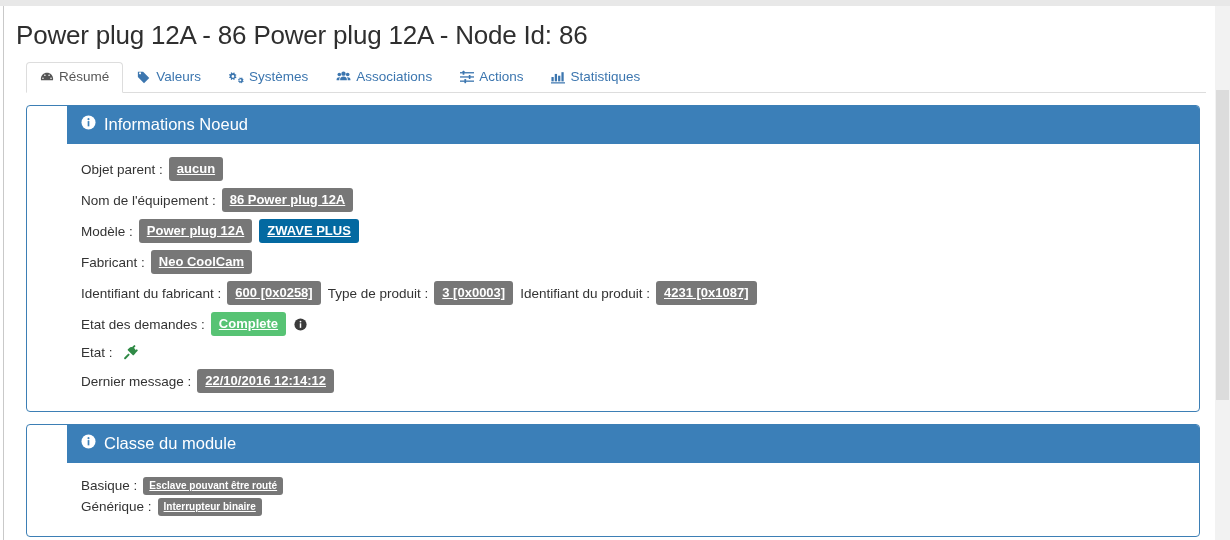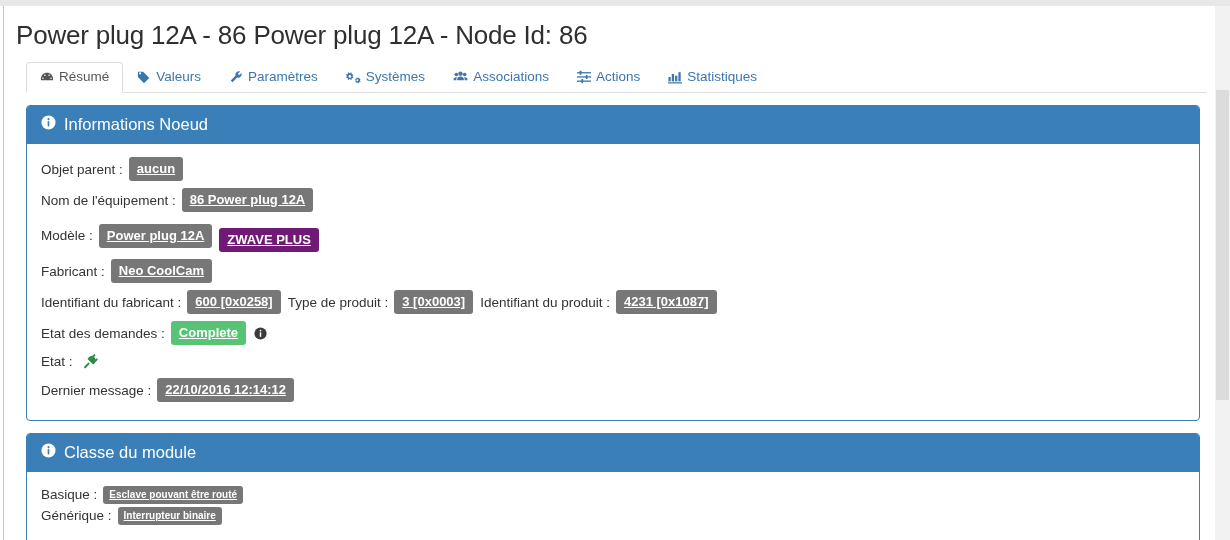--- a/index.html
+++ b/index.html
@@ -67,20 +67,21 @@
   .tab .ico { display: inline-flex; align-items: center; }
   .tab svg { display: block; }
 
   
   .panel {
     margin: 12px 30px 0 22px;
     border: 1px solid #3d7fb5;
     border-radius: 4px;
     background: #ffffff;
     overflow: hidden;
+    padding-left: 40px;
   }
   .panel-head {
     background: #3b7fb8;
     color: #ffffff;
     font-size: 16.5px;
     padding: 9px 14px 10px 14px;
     display: flex;
     align-items: center;
     gap: 8px;
     line-height: 19px;
@@ -106,21 +107,21 @@
     color: #ffffff;
     font-size: 12px;
     font-weight: bold;
     padding: 4px 7px 4px 7px;
     border-radius: 3px;
     line-height: 13px;
     margin-right: 7px;
     white-space: nowrap;
   }
   .badge.big { font-size: 13px; padding: 5px 8px; line-height: 14px; text-decoration: underline; }
-  .badge.info { background: #701a75; margin-top: 9px; }
+  .badge.info { background: #0369a1; }
   .badge.success { background: #57c374; }
   .badge.sm { font-size: 10px; padding: 3px 6px 3px 6px; line-height: 12px; text-decoration: underline; }
   .badge.last { margin-right: 0; }
 
   .info-dot {
     display: inline-flex;
     align-items: center;
     justify-content: center;
     width: 13px; height: 13px;
     margin-left: 1px;
@@ -167,28 +168,20 @@
 
     <div class="tab">
       <span class="ico">
         <svg width="14" height="14" viewBox="0 0 16 16">
             <path fill="#3c76af" d="M1 2v6l7 7 6-6-7-7H1zm2.5 3a1.2 1.2 0 1 1 0-2.4 1.2 1.2 0 0 1 0 2.4z"></path>
           </svg>
       </span>
       <span>Valeurs</span>
     </div>
 
-    <div class="tab">
-      <span class="ico">
-        <svg width="14" height="14" viewBox="0 0 16 16">
-            <path fill="#3c76af" d="M14.2 3.3l-2.6 2.6-1.5-1.5 2.6-2.6A4 4 0 0 0 7.4 6.6L2 12l2 2 5.4-5.4a4 4 0 0 0 4.8-5.3z"></path>
-          </svg>
-      </span>
-      <span>Paramètres</span>
-    </div>
 
     <div class="tab">
       <span class="ico">
         <svg width="15" height="14" viewBox="0 0 18 16">
             <g fill="#3c76af">
               <path d="M7.6 4.6l-.9-.3.2-1.3-1.3-.5-.7 1.1-.9-.1-.6-1.1-1.3.6.3 1.2-.7.6-1.2-.3-.4 1.4 1.1.6v.9l-1.1.6.5 1.3 1.2-.2.6.7-.3 1.2 1.3.5.7-1.1.9.1.6 1.1 1.3-.6-.3-1.2.7-.6 1.2.3.4-1.4-1.1-.6v-.9l1.1-.6-.5-1.3-1.2.2zM4.7 8.9a1.6 1.6 0 1 1 0-3.2 1.6 1.6 0 0 1 0 3.2z"></path>
               <path d="M16.8 10.2l-.8-.2.1-1-1-.4-.5.8-.7-.1-.5-.8-1 .4.2.9-.5.5-.9-.2-.3 1 .8.5v.7l-.8.4.3 1 .9-.1.4.5-.2.9 1 .4.5-.8.7.1.5.8 1-.4-.2-.9.5-.5.9.2.3-1-.8-.5v-.7l.8-.4zm-3.2 3a1.2 1.2 0 1 1 0-2.4 1.2 1.2 0 0 1 0 2.4z"></path>
             </g>
           </svg>
       </span>

